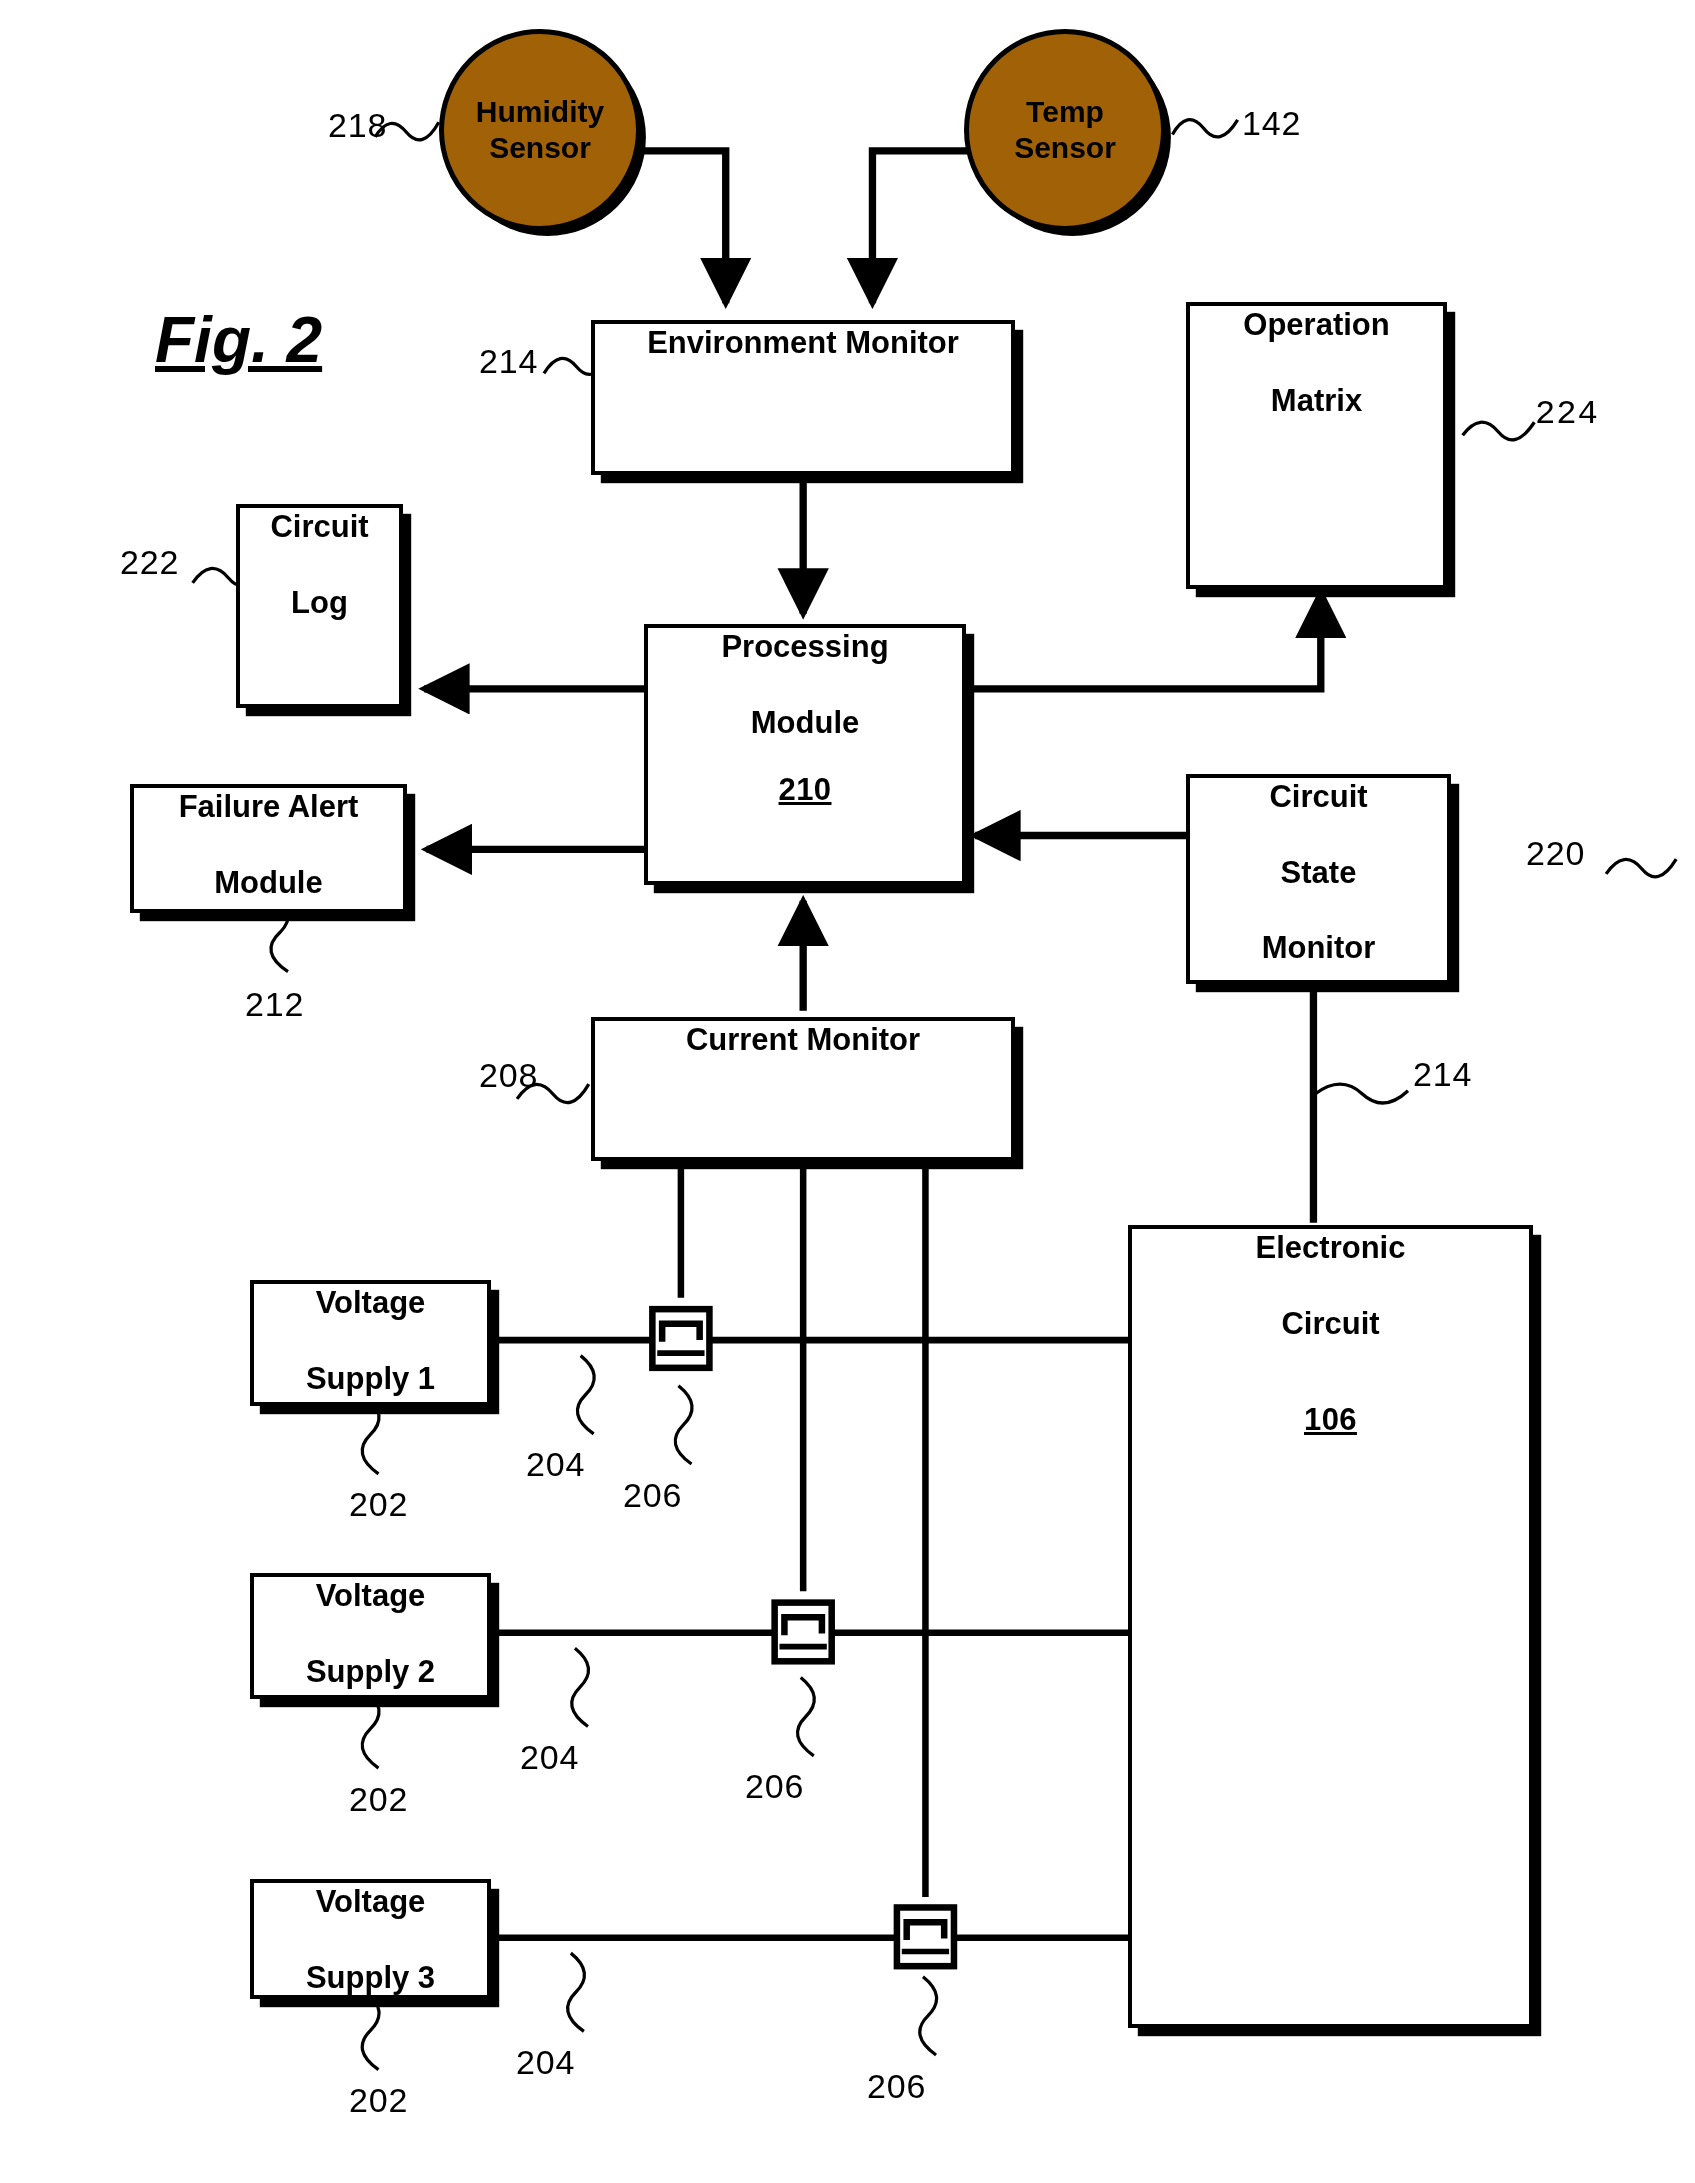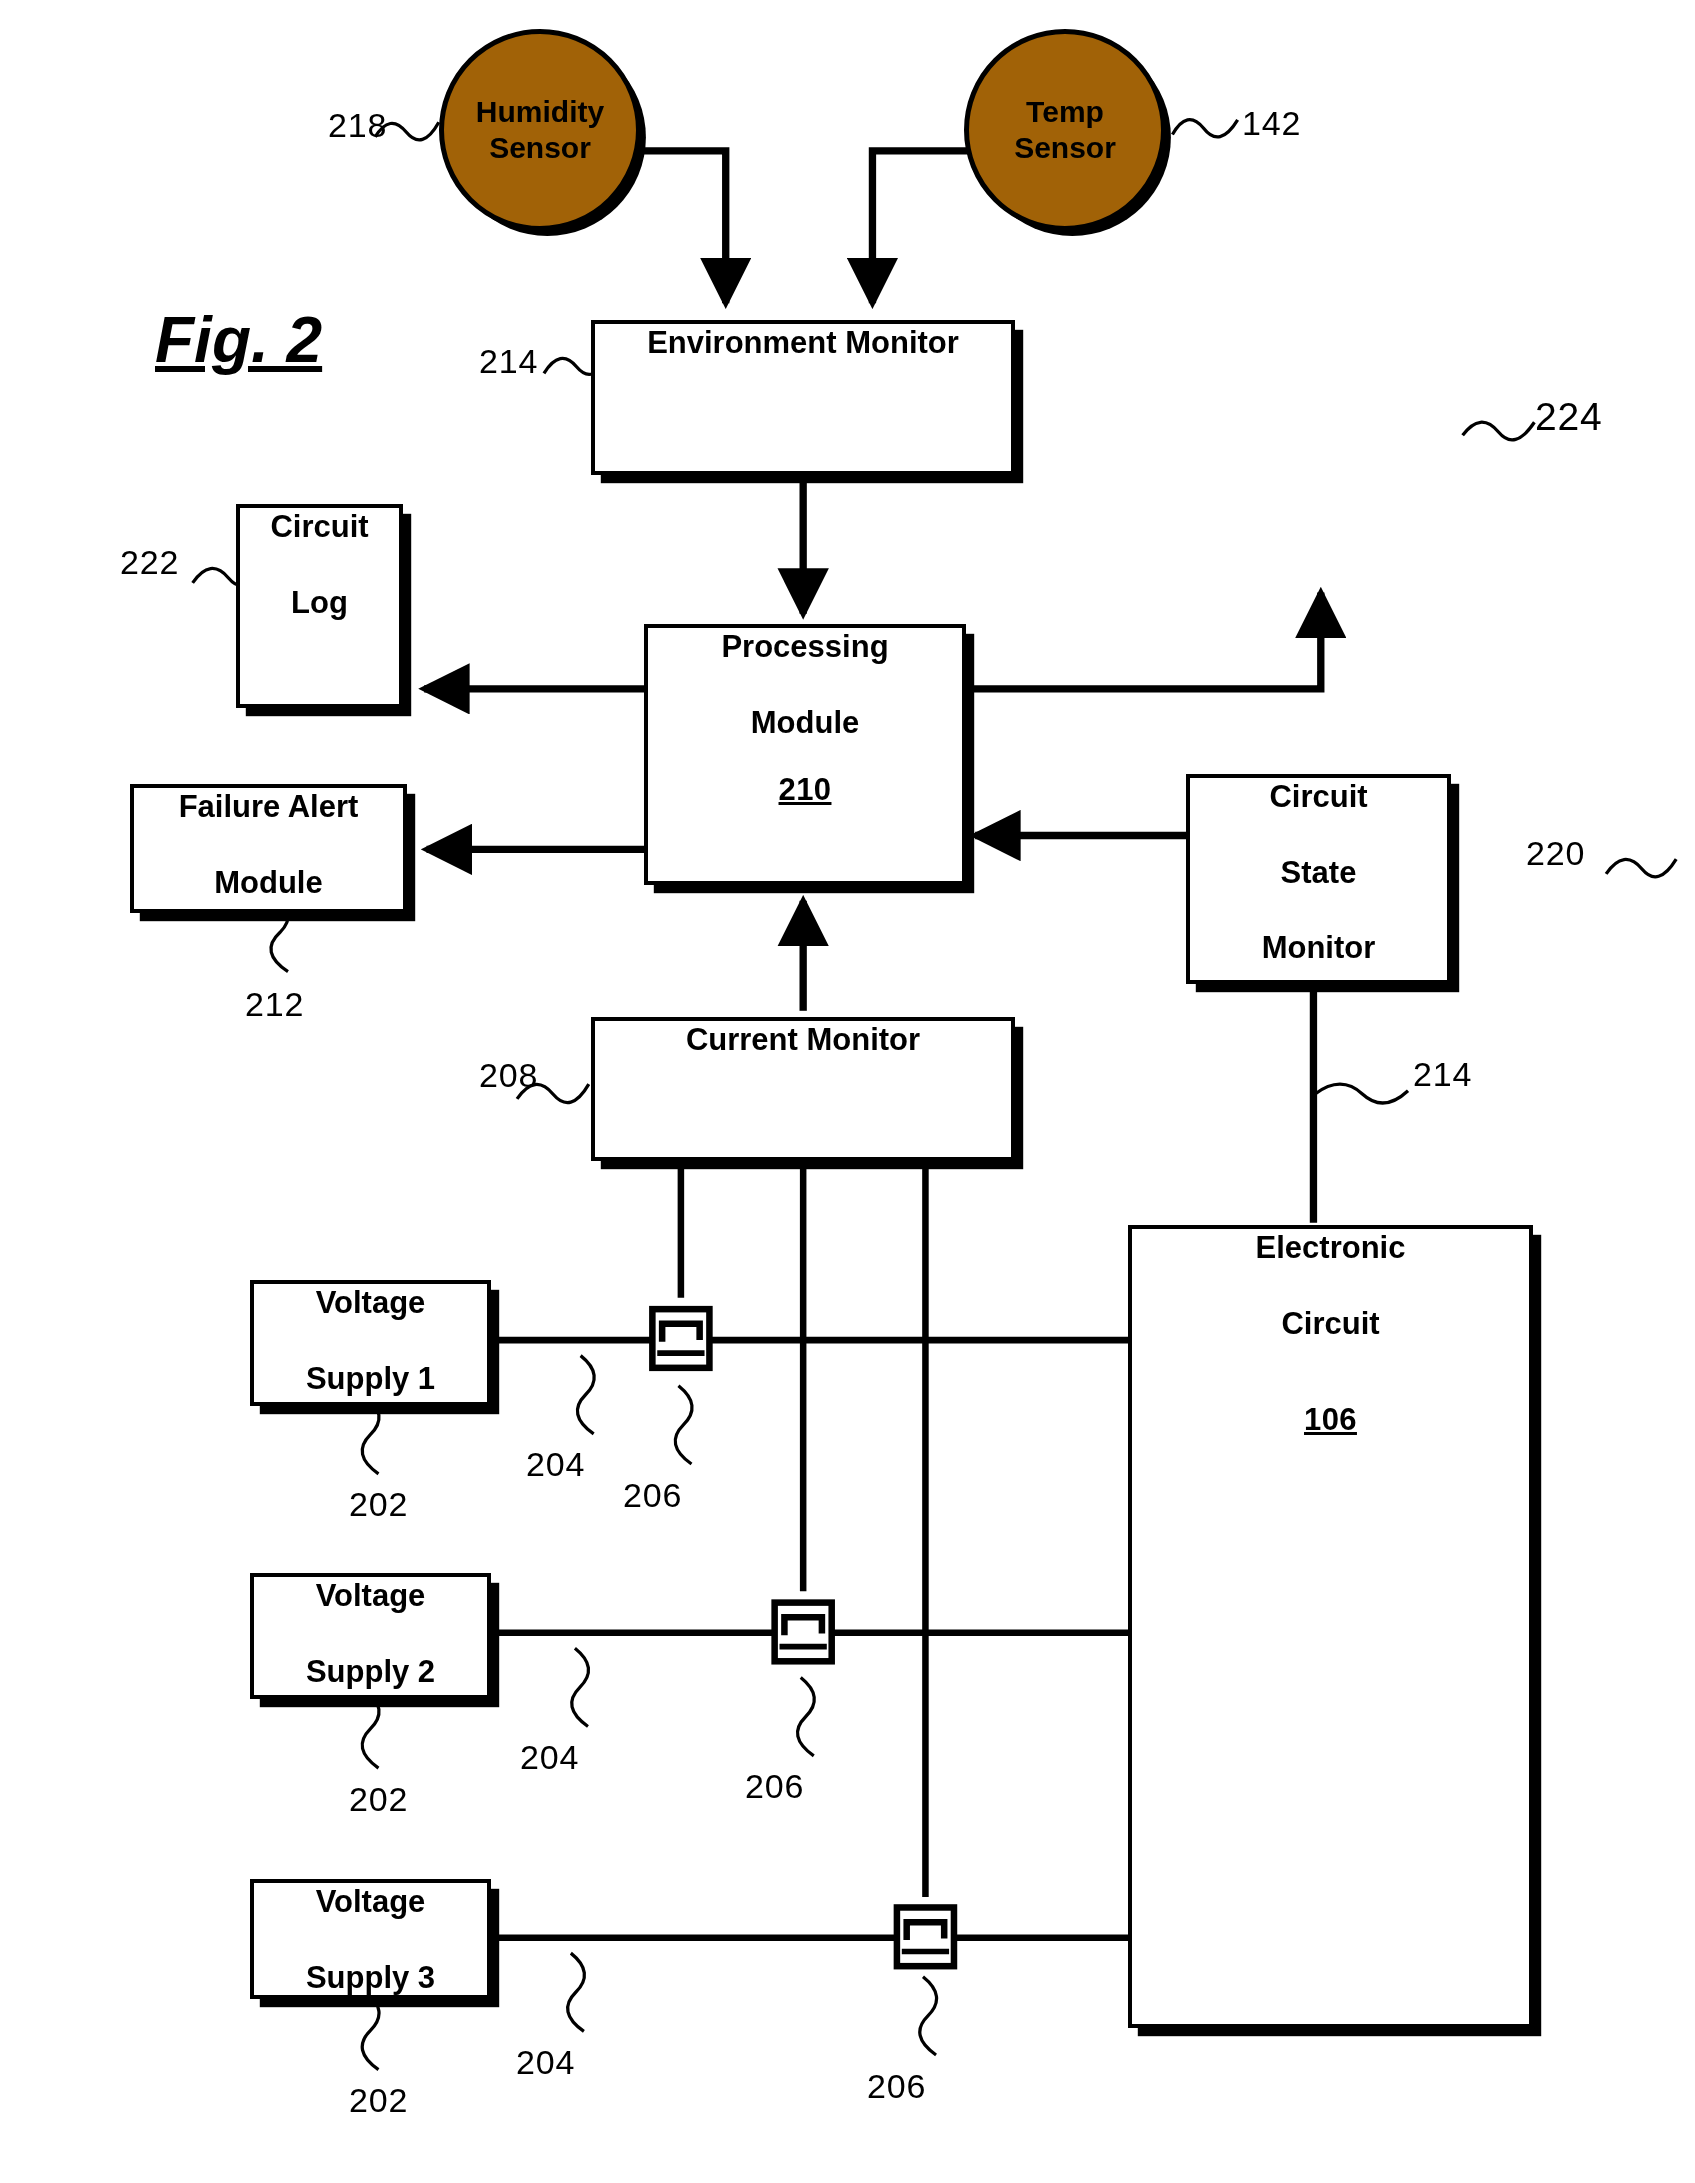--- a/index.html
+++ b/index.html
@@ -164,21 +164,27 @@
       <span>Sensor</span>
     </div>
   </div>
   <div class="ref" style="left:1242px; top:104px; font-size:34px;">142</div>
 
   <div class="box" style="left:591px; top:320px; width:424px; height:155px; font-size:31px;">
     <span class="lbl">Environment Monitor</span>
   </div>
   <div class="ref" style="left:479px; top:342px; font-size:34px;">214</div>
 
-  <div class="ref" style="left:1535px; top:395px; font-size:39px;">224</div>
+  <div class="box" style="left:1186px; top:302px; width:261px; height:287px; font-size:31px;">
+    <div>
+      <span class="lbl">Operation</span><br>
+      <span class="lbl">Matrix</span>
+    </div>
+  </div>
+  <div class="ref" style="left:1535px; top:395px; font-size:34px;font-family:Liberation Mono, monospace;">224</div>
 
   <div class="box" style="left:236px; top:504px; width:167px; height:204px; font-size:31px;">
     <div>
       <span class="lbl">Circuit</span><br>
       <span class="lbl">Log</span>
     </div>
   </div>
   <div class="ref" style="left:120px; top:543px; font-size:34px;">222</div>
 
   <div class="box" style="left:644px; top:624px; width:322px; height:261px; font-size:31px;">

